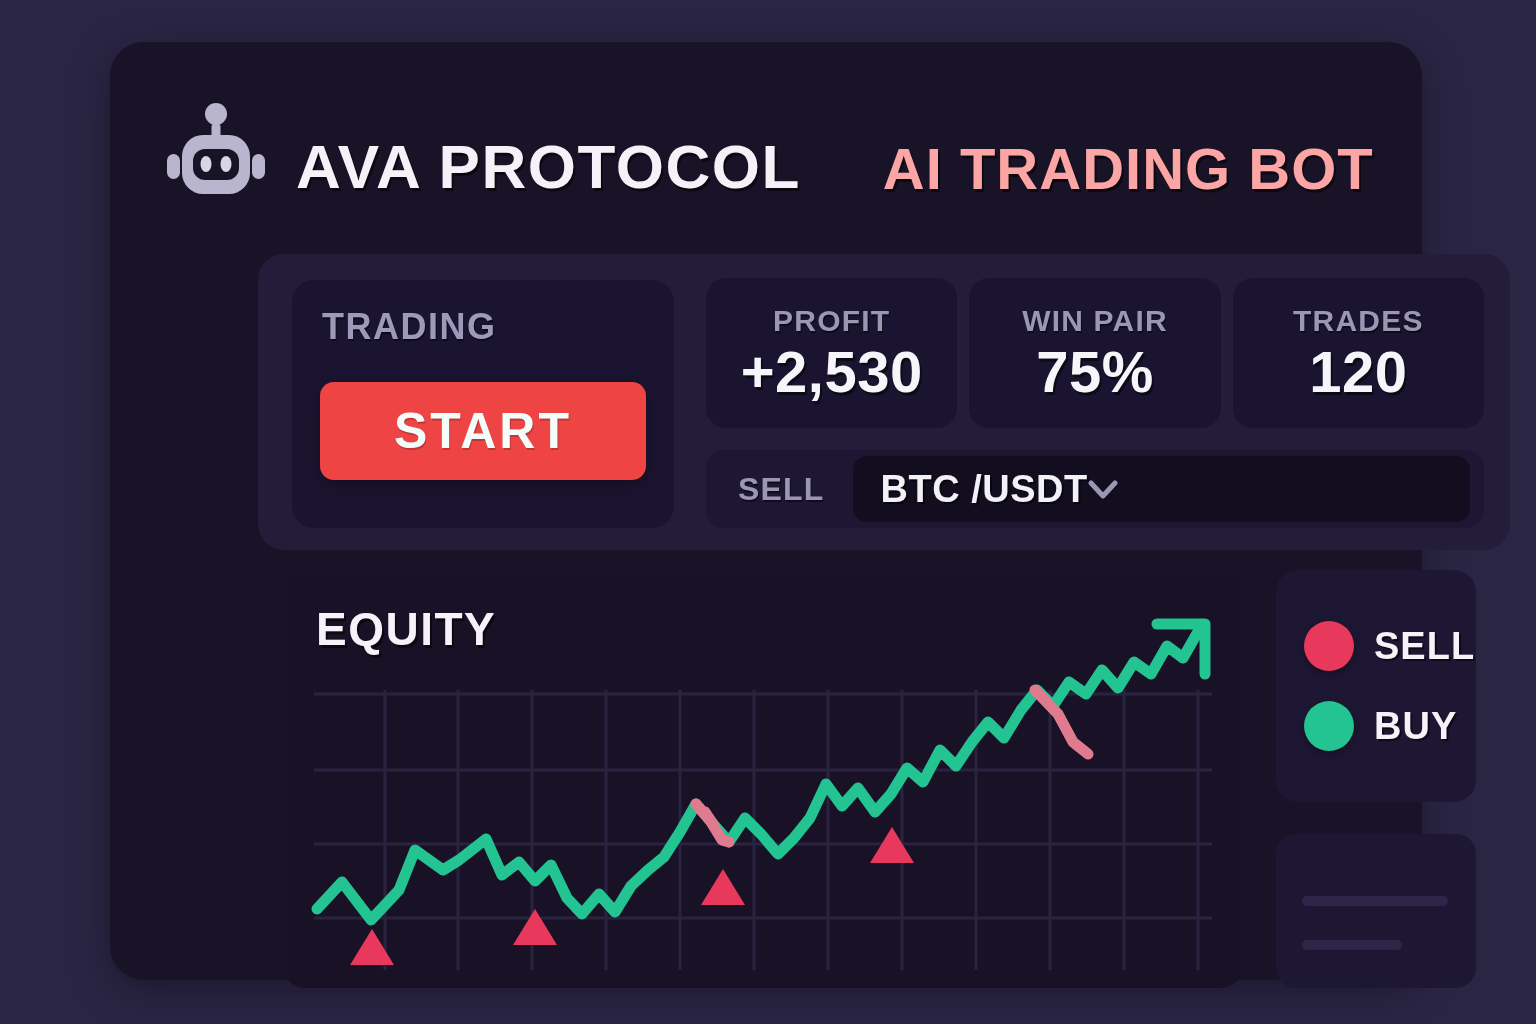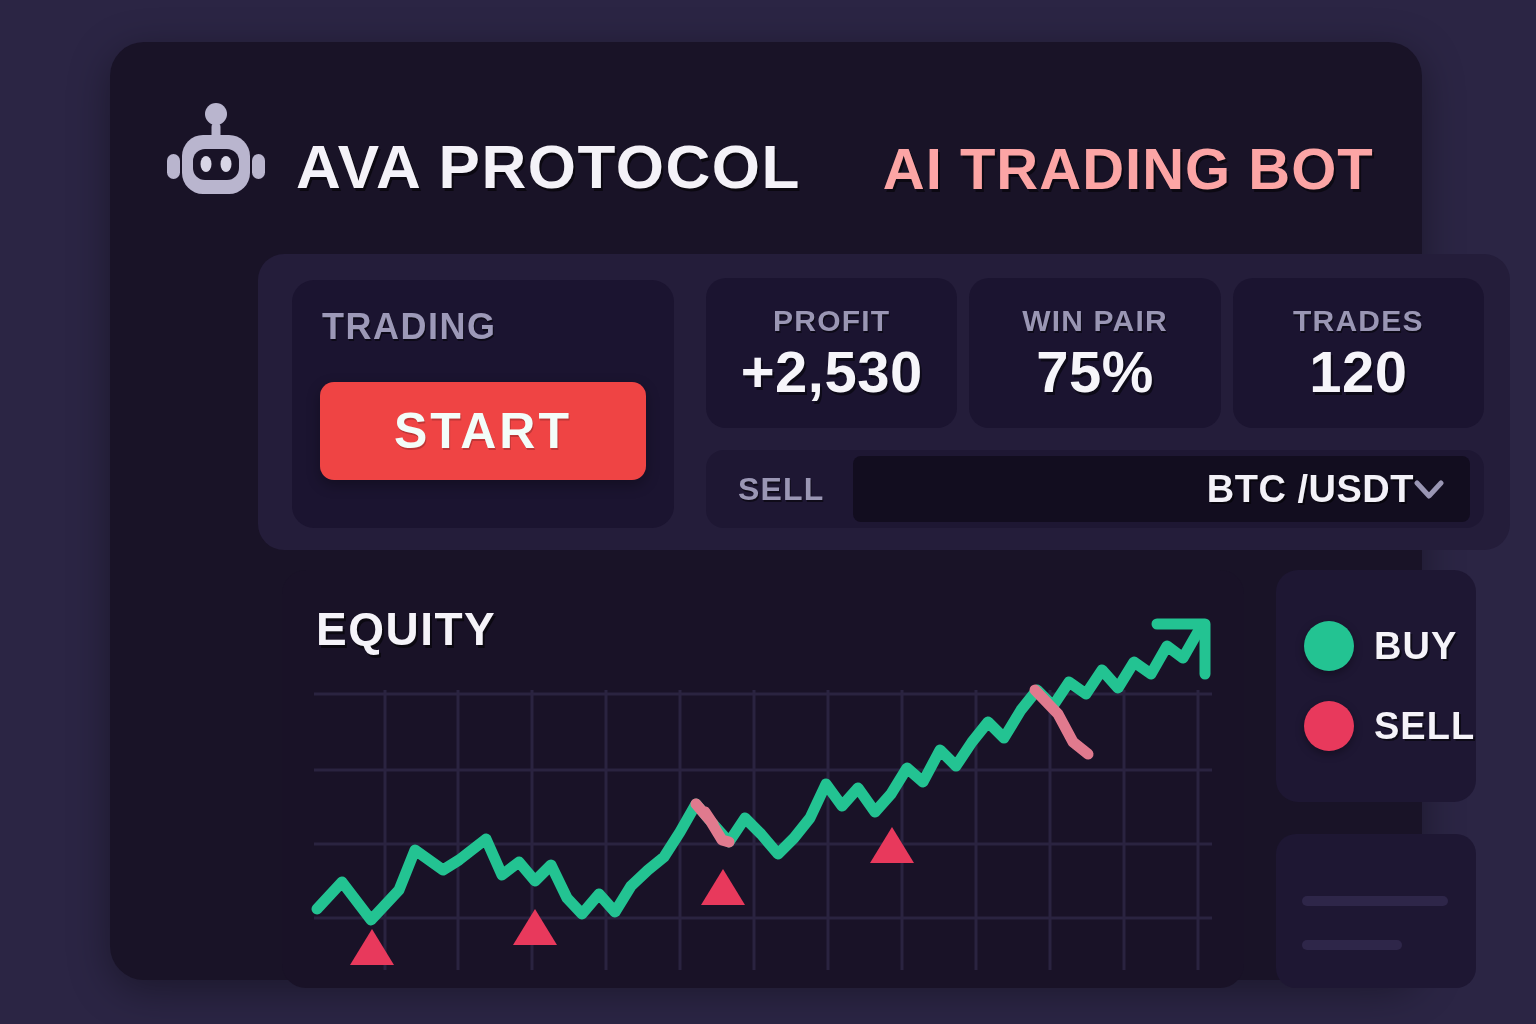--- a/index.html
+++ b/index.html
@@ -172,24 +172,24 @@
     color: #9a96b4;
     text-shadow: 1px 2px 0 rgba(0,0,0,0.5);
   }
 
   .pair-select {
     margin-left: 28px;
     margin-right: 14px;
     flex: 1 1 auto;
     height: 66px;
     background: #120d1f;
-    border-radius: 8px;
+    border-radius: 14px;
     display: flex;
     align-items: center;
-    justify-content: flex-end;
+    justify-content: flex-start;
     padding: 0 26px 0 28px;
     cursor: pointer;
   }
 
   .pair-value {
     font-size: 38px;
     font-weight: bold;
     letter-spacing: 0.5px;
     color: #f3f1f8;
     text-shadow: 2px 2px 0 rgba(0,0,0,0.55);
@@ -352,26 +352,26 @@
         <path d="M 875 54 L 923 54 L 923 104" fill="none" stroke="#23c392" stroke-width="11" stroke-linecap="round" stroke-linejoin="round"></path>
         <path d="M 90 359 L 112 395 L 68 395 Z" fill="#e8395c"></path>
         <path d="M 253 339 L 275 375 L 231 375 Z" fill="#e8395c"></path>
         <path d="M 441 299 L 463 335 L 419 335 Z" fill="#e8395c"></path>
         <path d="M 610 257 L 632 293 L 588 293 Z" fill="#e8395c"></path>
       </svg>
   </div>
 
   <div class="legend-card">
     <div class="legend-row">
+      <span class="legend-dot" id="dot-sell" style="background: rgb(232, 57, 92);"></span>
+      <span class="legend-text">SELL</span>
+    </div>
+    <div class="legend-row">
       <span class="legend-dot" id="dot-buy" style="background: rgb(35, 195, 146);"></span>
       <span class="legend-text">BUY</span>
-    </div>
-    <div class="legend-row">
-      <span class="legend-dot" id="dot-sell" style="background: rgb(232, 57, 92);"></span>
-      <span class="legend-text">SELL</span>
     </div>
   </div>
 
   <div class="placeholder-card">
     <span class="skeleton-bar one"></span>
     <span class="skeleton-bar two"></span>
   </div>
 
 </div>
 

